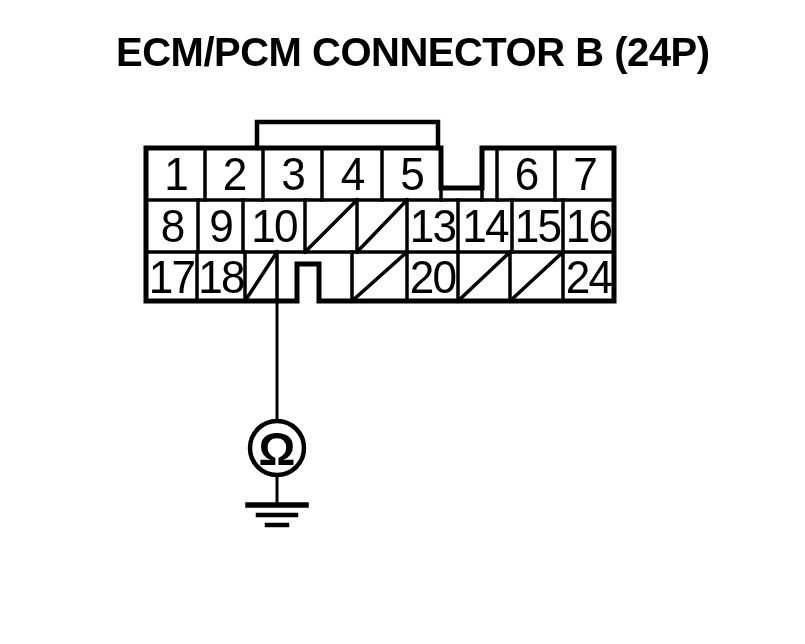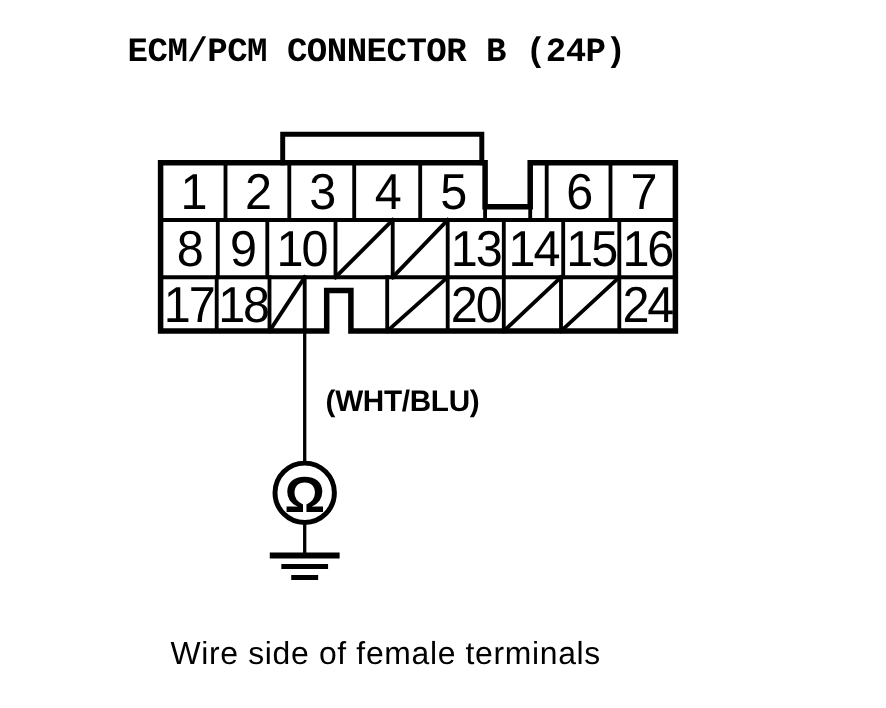--- a/index.html
+++ b/index.html
@@ -6,21 +6,21 @@
   body{
     width:805px;height:644px;position:relative;overflow:hidden;
     font-family:"Liberation Sans","DejaVu Sans",sans-serif;
     color:#000;
     -webkit-font-smoothing:antialiased;
   }
   #stage{position:absolute;left:0;top:0;width:805px;height:644px;}
   #linework{position:absolute;left:0;top:0;}
   .abs{position:absolute;}
   .title{
-    font-weight:700;font-size:31px;letter-spacing:-0.5px;white-space:nowrap;font-family:Liberation Mono, monospace;
+    font-weight:700;font-size:40px;letter-spacing:-0.5px;white-space:nowrap;
   }
   .caption{
     font-size:29px;letter-spacing:0.6px;white-space:nowrap;
   }
   .cell-label{
     display:flex;align-items:center;justify-content:center;
     font-size:46px;line-height:1;letter-spacing:-2px;
     transform:scaleX(0.96);transform-origin:center;
   }
   .wire-label{
@@ -114,19 +114,17 @@
   <div class="abs cell-label" style="left:407px;top:200px;width:51px;height:52px;">13</div>
   <div class="abs cell-label" style="left:458px;top:200px;width:54px;height:52px;">14</div>
   <div class="abs cell-label" style="left:512px;top:200px;width:51px;height:52px;">15</div>
   <div class="abs cell-label" style="left:563px;top:200px;width:51px;height:52px;">16</div>
 
   <div class="abs cell-label" style="left:146px;top:252px;width:51px;height:49px;">17</div>
   <div class="abs cell-label" style="left:197px;top:252px;width:48px;height:49px;">18</div>
   <div class="abs cell-label" style="left:407px;top:252px;width:51px;height:49px;">20</div>
   <div class="abs cell-label" style="left:563px;top:252px;width:51px;height:49px;">24</div>
 
-  <div class="abs wire-label" style="left:296px;top:351px;">(WHT/BLU)</div>
 
   <div class="abs omega" style="left:250px;top:424px;width:54px;height:49px;">Ω</div>
 
-  <div class="abs caption" style="left:155px;top:579px;">Wire side of female terminals</div>
 
 </div>
 
 </body></html>

